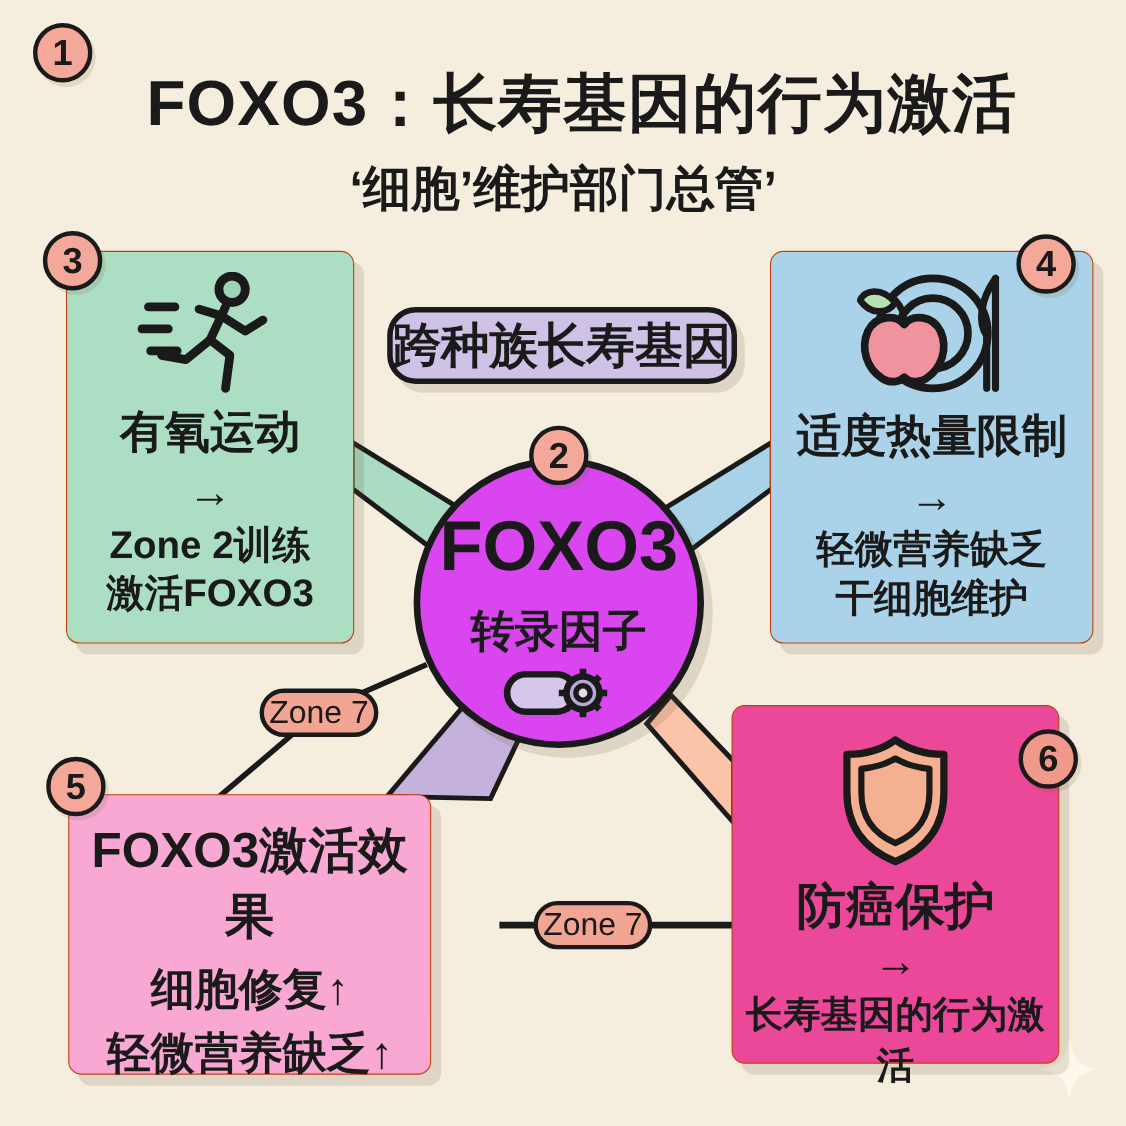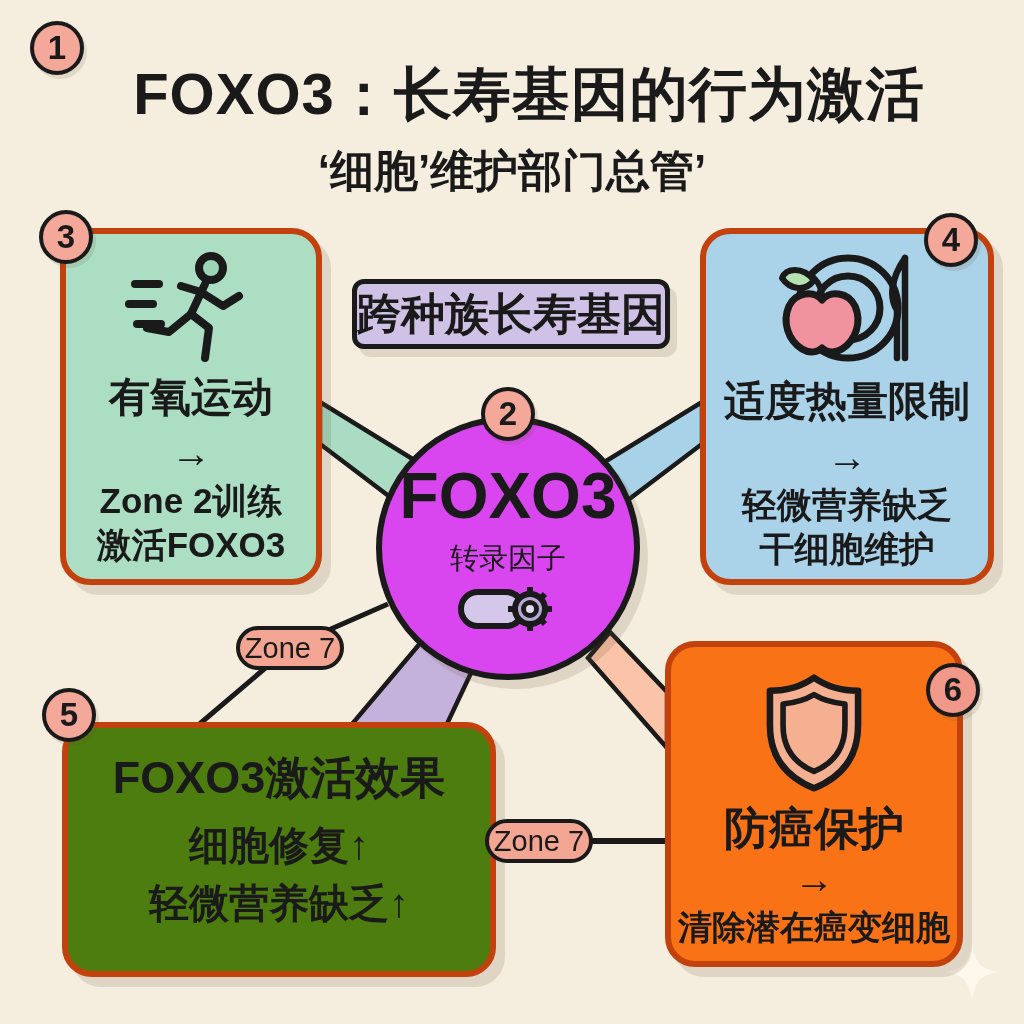--- a/index.html
+++ b/index.html
@@ -12,48 +12,48 @@
   svg.layer{position:absolute;left:0;top:0;z-index:1;}
   .hdr{position:absolute;left:0;width:1024px;text-align:center;z-index:2;}
   #title{top:56px;font-size:58px;font-weight:900;letter-spacing:1px;margin-left:17px;}
   #subtitle{top:142px;font-size:44px;font-weight:900;}
   .badge{
     position:absolute;width:46px;height:46px;border:4px solid #1a1a1a;border-radius:50%;
     background:#f4a89a;display:flex;align-items:center;justify-content:center;
     font-size:33px;font-weight:900;z-index:6;box-shadow:3px 4px 0 rgba(110,85,55,.15);
   }
   .box{
-    position:absolute;border:6px solid #c2410c;border-radius:30px;text-align:center;
+    position:absolute;border:1px solid #c2410c;border-radius:12px;text-align:center;
     z-index:3;box-shadow:9px 10px 0 rgba(115,90,60,.16);box-sizing:border-box;
   }
   .box .bt{font-weight:900;}
   .arrow{font-size:40px;font-weight:900;line-height:1.0;}
   .pill-tag{
     position:absolute;left:352px;top:279px;width:318px;height:70px;z-index:3;
-    background:#cfc2e6;border:5px solid #1a1a1a;border-radius:12px;box-sizing:border-box;
+    background:#cfc2e6;border:5px solid #1a1a1a;border-radius:26px;box-sizing:border-box;
     display:flex;align-items:center;justify-content:center;font-size:44px;font-weight:900;
     box-shadow:7px 8px 0 rgba(115,90,60,.16);
   }
   .circle{
     position:absolute;left:376px;top:416px;width:264px;height:264px;border-radius:50%;
     background:#d946ef;border:6px solid #1a1a1a;z-index:4;box-sizing:border-box;
     display:flex;flex-direction:column;align-items:center;box-shadow:8px 9px 0 rgba(115,90,60,.16);
   }
   .circle .c-title{font-size:64px;font-weight:900;margin-top:42px;line-height:1.0;}
-  .circle .c-sub{font-size:29px;font-weight:400;margin-top:16px;line-height:1.0;}
+  .circle .c-sub{font-size:40px;font-weight:700;margin-top:26px;line-height:1.0;}
   .zone-pill{
     position:absolute;z-index:5;background:#f3a593;border:4px solid #1a1a1a;border-radius:24px;
     display:flex;align-items:center;justify-content:center;font-size:29px;font-weight:400;
     box-sizing:border-box;
   }
   .lines div{font-weight:700;}
   #box-aerobic{left:60px;top:228px;width:262px;height:357px;background:#abdec3;}
   #box-calorie{left:700px;top:228px;width:294px;height:357px;background:#aad3e9;}
-  #box-effects{left:62px;top:722px;width:434px;height:255px;background:#4d7c0f;}
-  #box-cancer{left:665px;top:641px;width:298px;height:326px;background:#f97316;}
+  #box-effects{left:62px;top:722px;width:330px;height:255px;background:#f9a8d4;}
+  #box-cancer{left:665px;top:641px;width:298px;height:326px;background:#ec4899;}
   #box-aerobic .bt,#box-calorie .bt{font-size:41px;margin-top:2px;}
   #box-aerobic .lines,#box-calorie .lines{font-size:35px;line-height:1.25;margin-top:6px;}
   #box-aerobic .arrow,#box-calorie .arrow{margin-top:8px;}
   #box-effects .bt{font-size:45px;margin-top:20px;}
   #box-effects .lines{font-size:40px;line-height:1.45;margin-top:8px;}
   #box-cancer .bt{font-size:45px;margin-top:6px;}
   #box-cancer .lines{font-size:34px;margin-top:6px;}
   .icon-wrap{display:flex;justify-content:center;}
 </style>
 </head>
@@ -182,20 +182,20 @@
   <div class="box" id="box-cancer">
     <div class="icon-wrap" style="margin-top:26px;">
       <svg width="104" height="120" viewBox="0 0 110 128">
         <path d="M55,5 C69,15 87,19 102,19 L102,56 C102,92 82,112 55,123 C28,112 8,92 8,56 L8,19 C23,19 41,15 55,5 Z" fill="#f5b092" stroke="#1a1a1a" stroke-width="7" stroke-linejoin="round"></path>
         <path d="M55,23 C65,29 78,32 88,33 L88,56 C88,82 74,97 55,105 C36,97 22,82 22,56 L22,33 C32,32 45,29 55,23 Z" fill="none" stroke="#1a1a1a" stroke-width="6" stroke-linejoin="round"></path>
       </svg>
     </div>
     <div class="bt">防癌保护</div>
     <div class="arrow">→</div>
     <div class="lines">
-      <div>清除潜在癌变细胞</div>
+      <div>长寿基因的行为激活</div>
     </div>
   </div>
   <div class="badge" style="left:926px;top:663px;background:#f0988a;">
     <span>6</span>
   </div>
 
 </div>
 
 </body></html>

